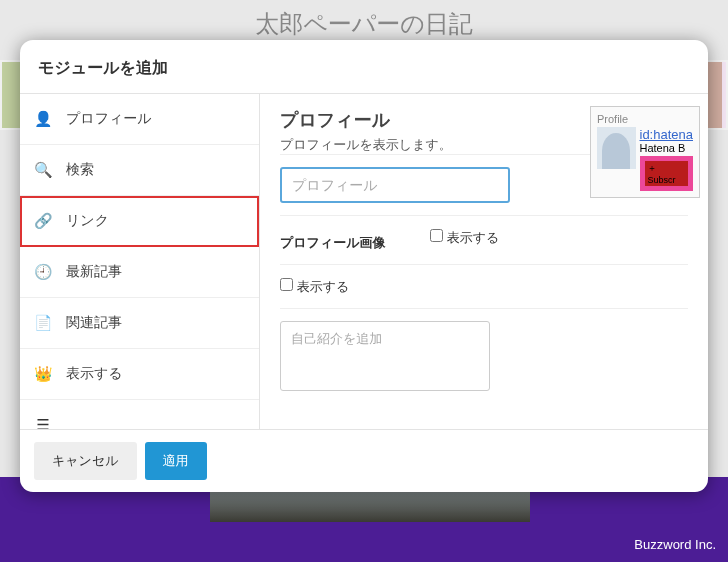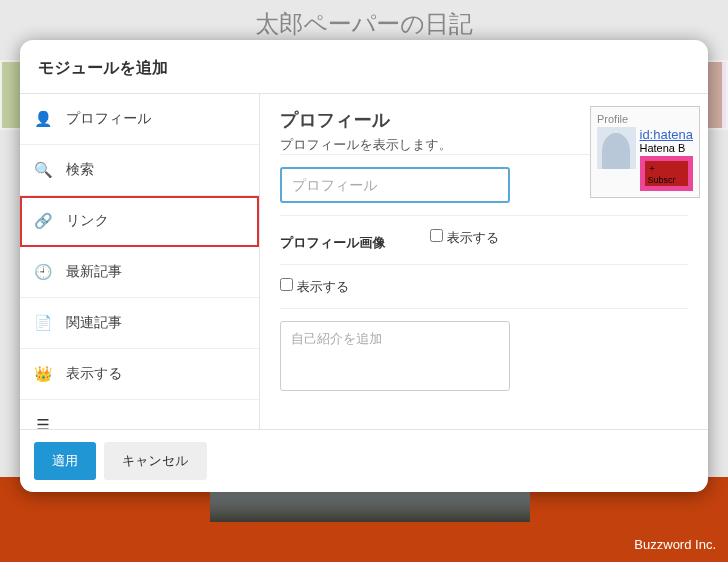--- a/index.html
+++ b/index.html
@@ -1,20 +1,20 @@
 <!DOCTYPE html>
 <html><head>
 <meta charset="utf-8">
 <style>
 * { box-sizing: border-box; margin: 0; padding: 0; }
 body { font-family: "Hiragino Kaku Gothic ProN", Meiryo, sans-serif; background: #e8e8e8; width: 728px; height: 562px; overflow: hidden; position: relative; }
 .bg { position: absolute; inset: 0; }
 .bg-title { text-align: center; font-size: 24px; color: #888; padding-top: 8px; font-family: serif; }
 .bg-pattern { position:absolute; top:60px; left:0; width:100%; height:70px; background: repeating-linear-gradient(90deg,#8a3,#8a3 40px,#a53 40px,#a53 80px,#fdf 80px,#fdf 120px,#8ab 120px,#8ab 160px); opacity:.4; border:2px solid #fff;}
-.bg-footer { position: absolute; bottom: 0; left:0; right:0; height: 85px; background:#c2410c; }
+.bg-footer { position: absolute; bottom: 0; left:0; right:0; height: 85px; background:#4c1d95; }
 .bg-footer-img { position:absolute; bottom:40px; left:210px; width:320px; height:60px; background:linear-gradient(#b8c8d0,#3a3a33); }
 .bg-copy { position:absolute; bottom:10px; right:12px; color:#fff; font-size:13px; }
 .modal { position: absolute; top: 40px; left: 20px; right: 20px; bottom: 70px; background: #fff; border-radius: 13px; box-shadow: 0 2px 18px rgba(0,0,0,.4); display: flex; flex-direction: column; }
 .modal-title { font-size: 16px; font-weight: bold; color: #333; padding: 18px 18px 14px; }
 .modal-body { flex: 1; display: flex; border-top: 1px solid #e3e3e3; overflow: hidden; }
 .sidebar { width: 240px; overflow-y: scroll; border-right: 1px solid #e3e3e3; }
 .sidebar::-webkit-scrollbar { width: 10px; }
 .sidebar::-webkit-scrollbar-thumb { background:#c8c8c8; }
 .sidebar::-webkit-scrollbar-track { background:#f1f1f1; }
 .sb-item { padding: 16px 14px; font-size: 14px; color: #444; display:flex; align-items:center; gap:14px; cursor:pointer; border-bottom:1px solid #eee; }
@@ -31,21 +31,21 @@
 .pc-avatar::before{content:"";width:28px;height:36px;background:#b8c8d8;border-radius:50% 50% 0 0;}
 .pc-info a{color:#36c;font-size:13px;}
 .pc-sub{border:5px solid #ec4899;padding:1px 3px;font-size:9px;display:inline-block;background:#b91c1c;margin-top:2px;}
 .form-row { display:flex; align-items:flex-start; padding:12px 0; border-top:1px solid #eee; }
 .form-row:first-of-type{border-top:none;}
 .form-label { width:150px; font-size:13px; color:#333; font-weight:bold; padding-top:6px;}
 .form-ctrl { flex:1; }
 .text-input { width: 230px; padding:8px 10px; border:2px solid #5aa7dc; border-radius:3px; font-size:14px; outline:none; }
 .text-input::placeholder{color:#aaa;}
 .chk-label { font-size:13px; color:#333; }
-.textarea { width: 230px; height:70px; padding:8px 10px; border:1px solid #ccc; border-radius:3px; font-size:13px; resize:none; font-family:inherit; }
+.textarea { width: 210px; height:70px; padding:8px 10px; border:1px solid #ccc; border-radius:3px; font-size:13px; resize:none; font-family:inherit; }
 .textarea::placeholder{color:#aaa;}
 .modal-footer { padding: 12px 14px; border-top:1px solid #e3e3e3; display:flex; gap:8px; }
 .btn { padding: 10px 18px; font-size:13px; border:none; border-radius:3px; cursor:pointer; }
 .btn-primary { background:#2196d4; color:#fff; }
 .btn-default { background:#eee; color:#333; }
 </style>
 </head>
 <body>
 
 <div class="bg">
@@ -121,16 +121,16 @@
         </div>
       </div>
       <div class="form-row">
         <div class="form-ctrl">
           <textarea class="textarea" placeholder="自己紹介を追加" style=""></textarea>
         </div>
       </div>
     </div>
   </div>
   <div class="modal-footer">
+    <button class="btn btn-default">キャンセル</button>
     <button class="btn btn-primary">適用</button>
-    <button class="btn btn-default">キャンセル</button>
   </div>
 </div>
 
 </body></html>

